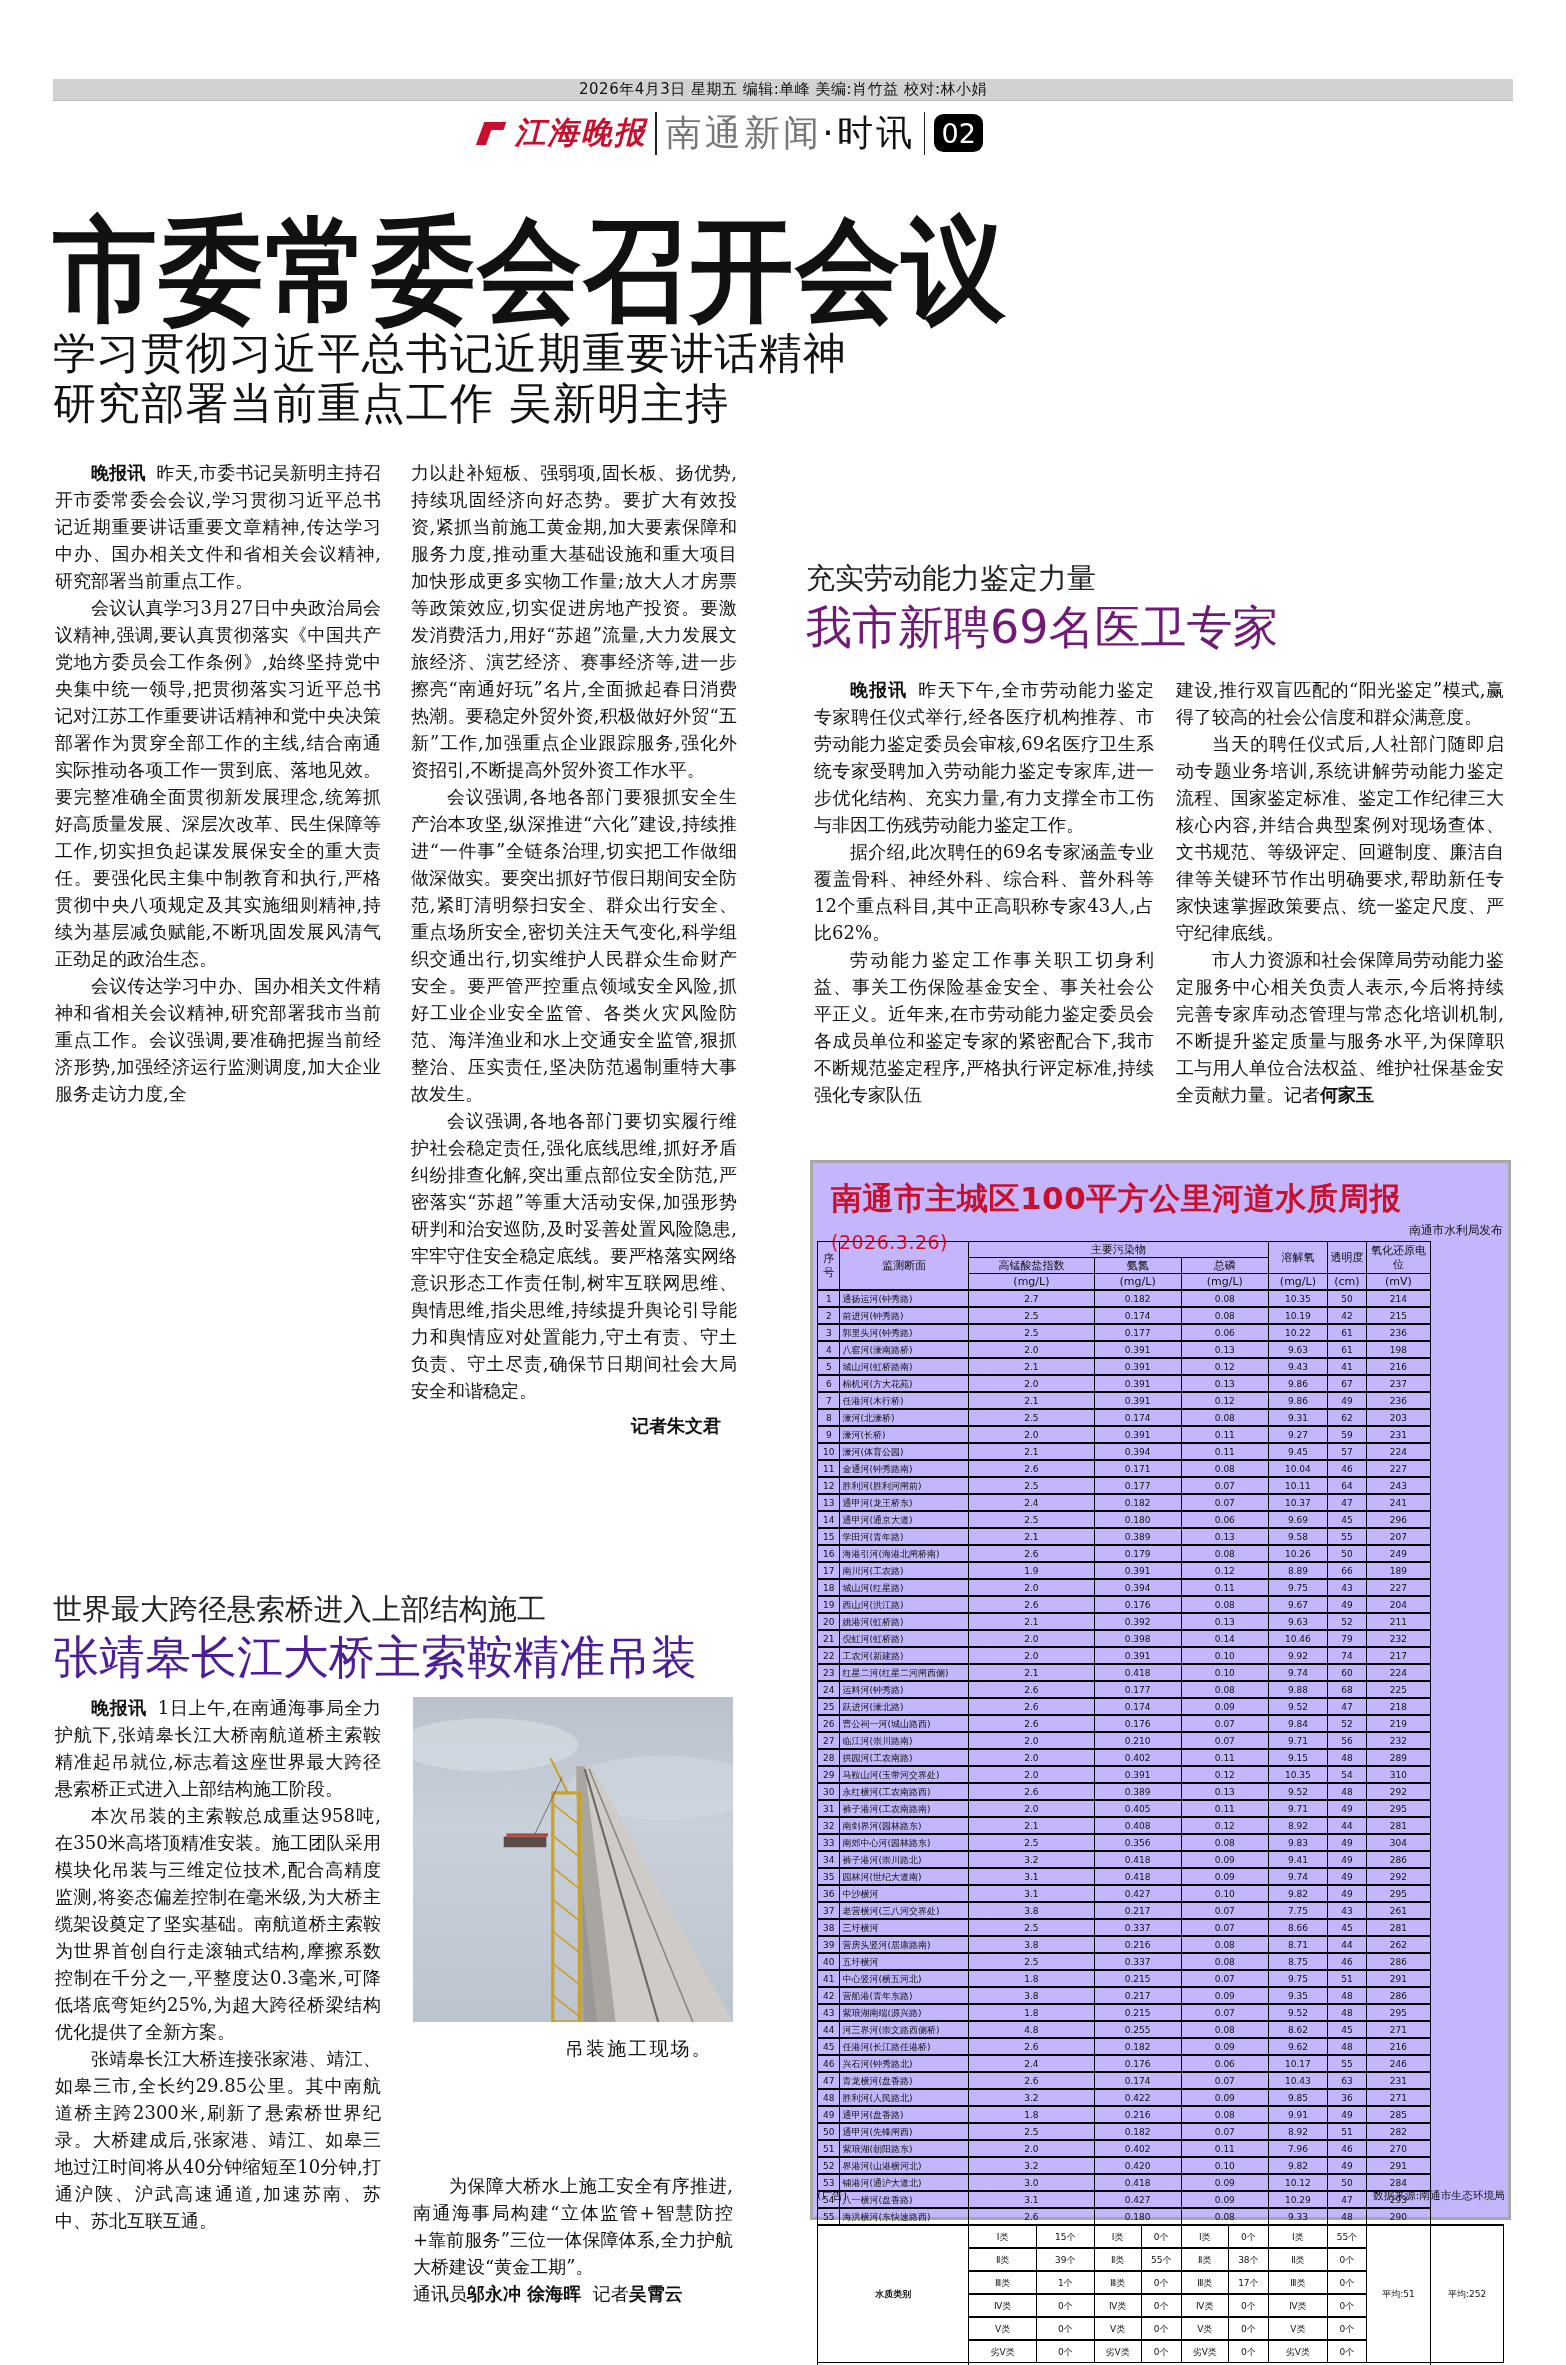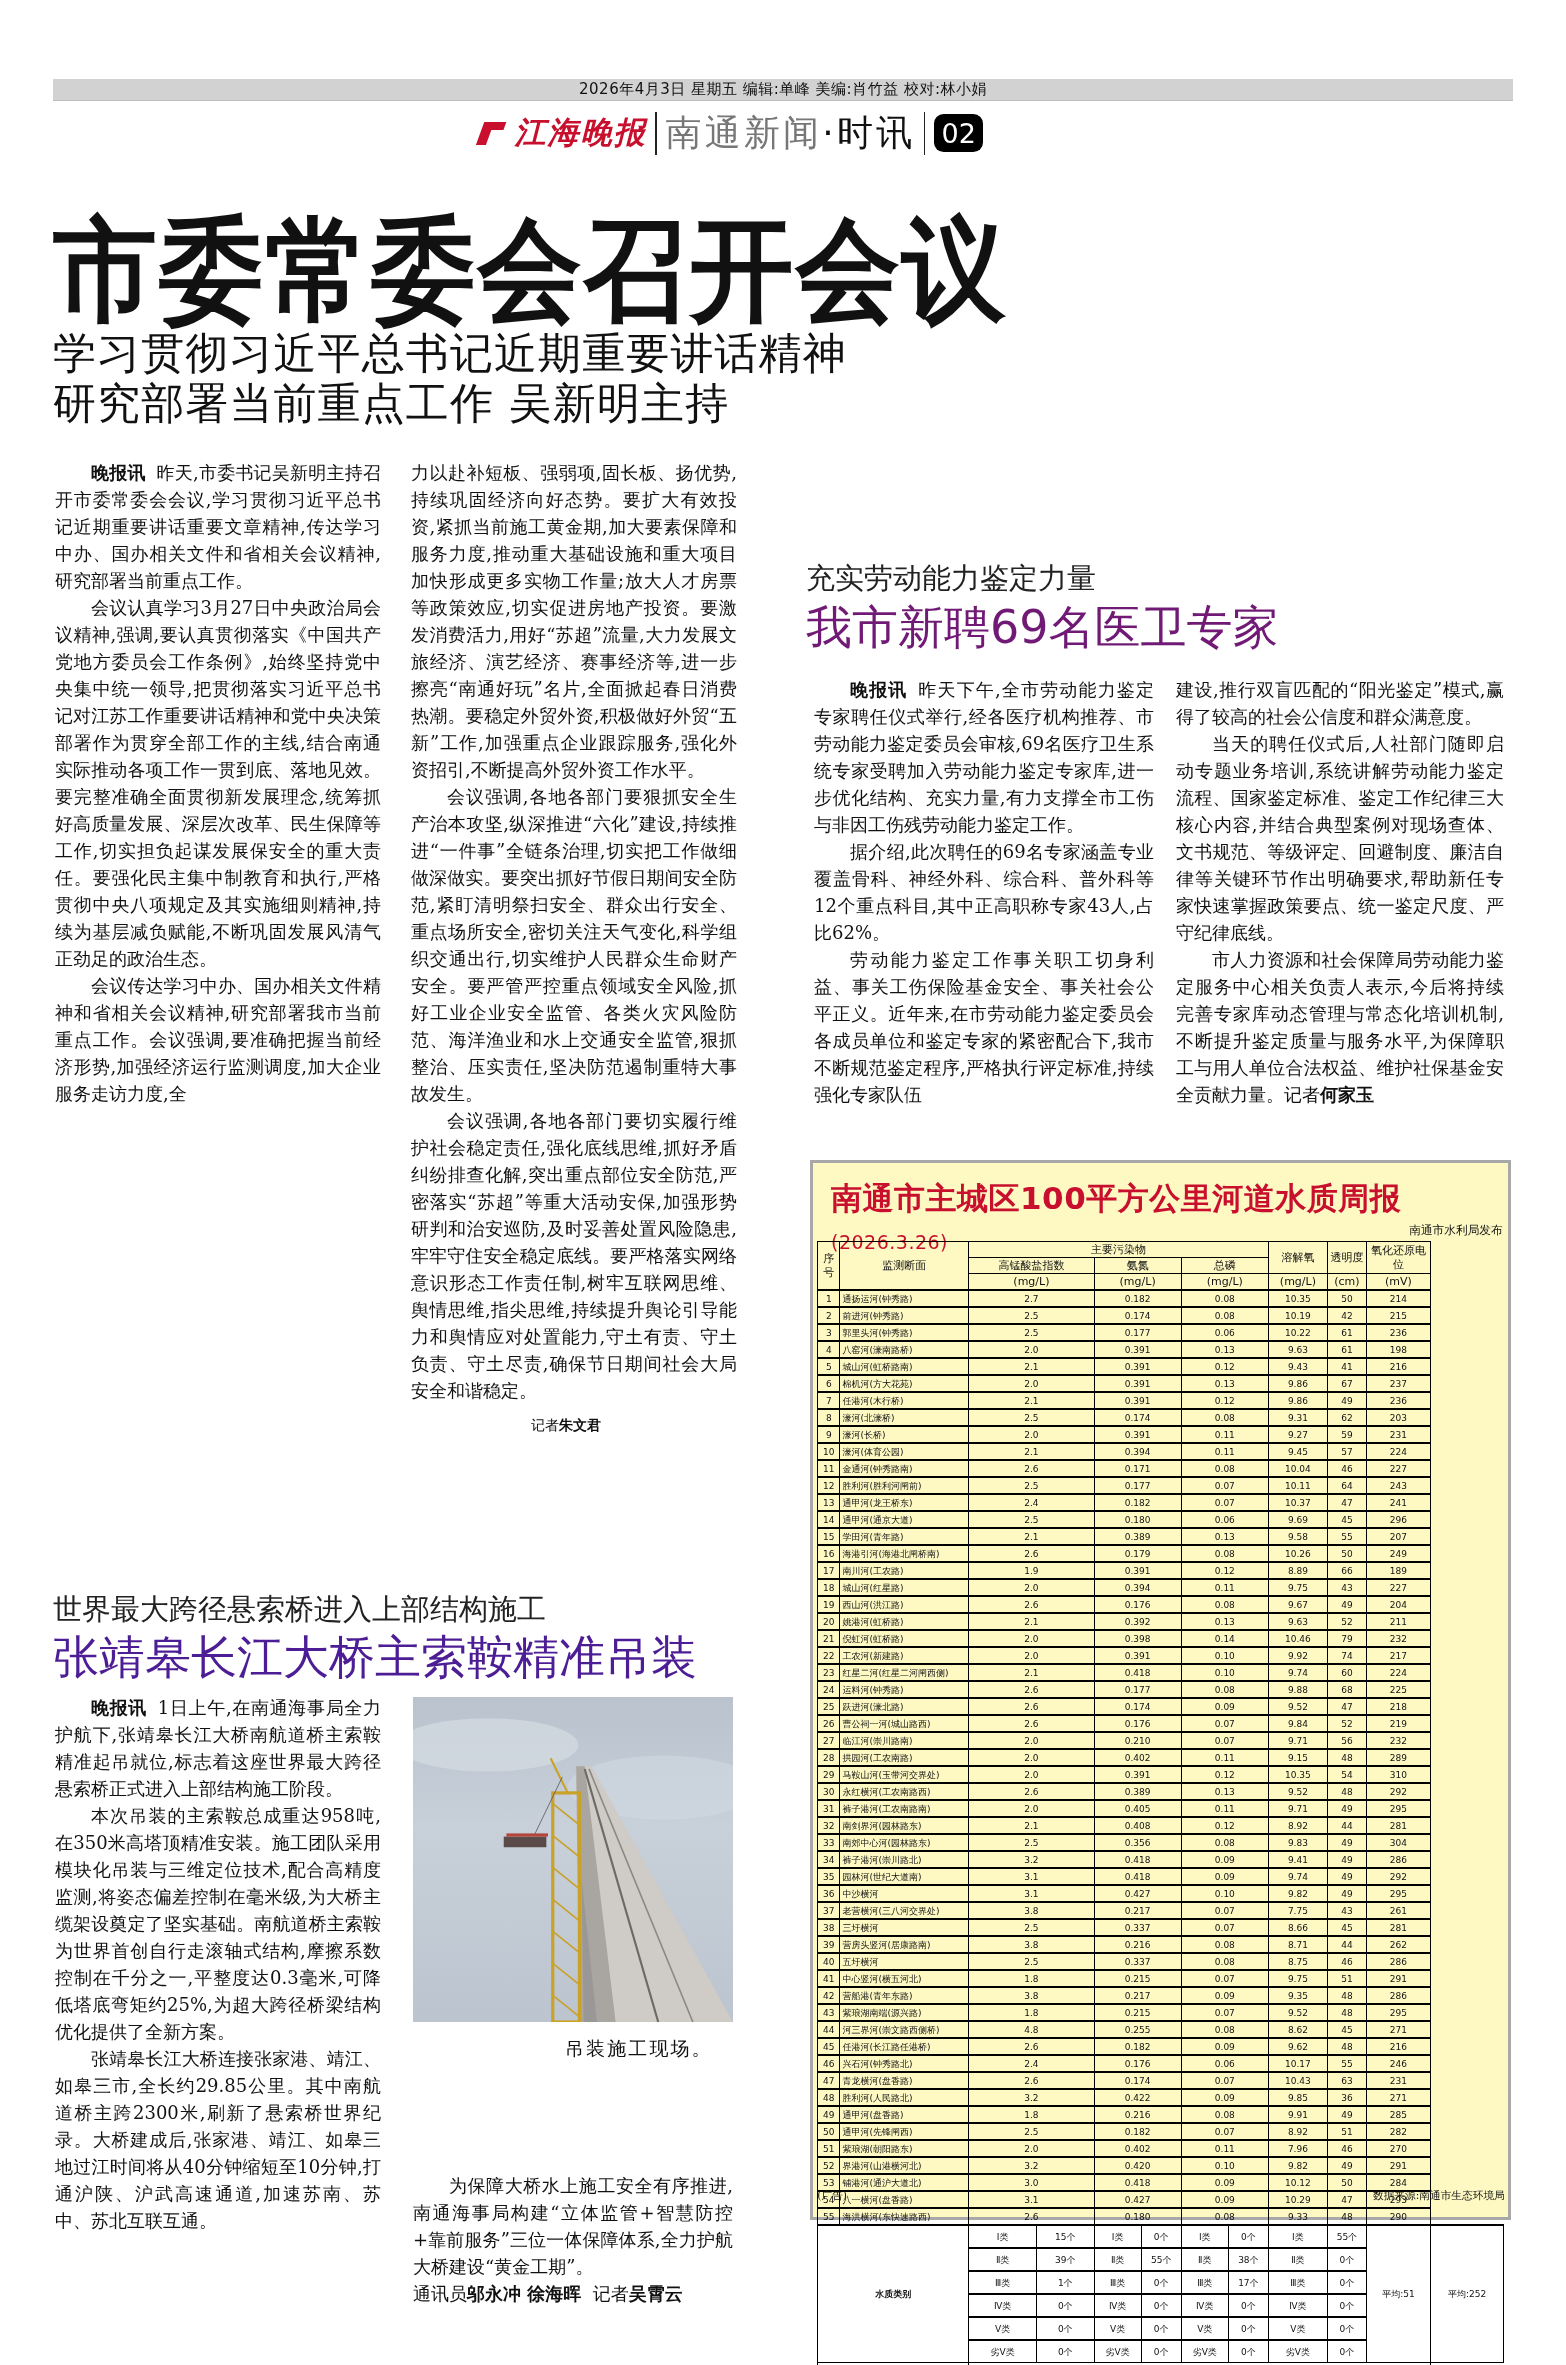--- a/index.html
+++ b/index.html
@@ -23,21 +23,21 @@
   
   #lead-title { left:53px; top:213px; font-family:"DejaVu Sans", sans-serif; font-weight:bold;
                 font-size:104px; letter-spacing:2.1px; line-height:107px; transform:scaleY(1.08); transform-origin:top left; }
   .subhead { font-family:"DejaVu Sans", sans-serif; font-size:43px; line-height:50px; letter-spacing:1.1px; color:#111; }
   #lead-sub1 { left:53px; top:328px; }
   #lead-sub2 { left:53px; top:378px; }
 
   .col { font-size:18px; line-height:27px; text-align:justify; }
   .col p { margin:0; text-indent:2em; }
   .col .lead-in { font-weight:bold; font-family:"DejaVu Sans", sans-serif; margin-right:.6em; }
-  .byline { text-align:center; font-size:14px; }
+  .byline { text-align:right; font-size:18px;font-weight:bold; }
   .byline b { font-family:"DejaVu Sans", sans-serif; }
 
   #a1-c1 { left:55px; top:459px; width:326px; }
   #a1-c2 { left:411px; top:459px; width:326px; }
 
   
   #a2-kicker { left:806px; top:559px; font-family:"DejaVu Sans", sans-serif; font-size:29px; color:#222; }
   #a2-title { left:806px; top:597px; font-family:"DejaVu Sans", sans-serif; font-size:46px; color:#701a75; }
   #a2-c1 { left:814px; top:676px; width:340px; }
   #a2-c2 { left:1176px; top:676px; width:328px; }
@@ -45,21 +45,21 @@
   
   #a3-kicker { left:53px; top:1590px; font-family:"DejaVu Sans", sans-serif; font-size:29px; color:#222; }
   #a3-title { left:53px; top:1627px; font-family:"DejaVu Sans", sans-serif; font-size:46px; color:#4c1d95; }
   #a3-c1 { left:55px; top:1694px; width:326px; }
   #a3-photo { left:413px; top:1697px; width:320px; height:325px; overflow:hidden;
               background:linear-gradient(180deg,#b9c2cd 0%,#c8d0da 40%,#bcc4cf 100%); }
   #a3-caption { left:565px; top:2036px; font-size:19px; letter-spacing:2.1px; }
   #a3-c2 { left:413px; top:2172px; width:320px; }
 
   
-  #wq { left:810px; top:1160px; width:701px; height:1060px; border:3.2px solid #a8a8a8; background:#fef9c3; box-sizing:border-box; }
+  #wq { left:810px; top:1160px; width:701px; height:1060px; border:3.2px solid #a8a8a8; background:#c4b5fd; box-sizing:border-box; }
   #wq-title { position:absolute; left:18px; top:15px; color:#c8102e; font-family:"DejaVu Sans", sans-serif;
               font-weight:bold; font-size:31px; letter-spacing:0.5px; }
   #wq-title span { color:#c8102e; font-weight:normal; font-size:19px; }
   #wq-issuer { position:absolute; right:5.3px; top:60px; font-family:"DejaVu Sans", sans-serif; font-size:11.7px; }
   #wq-table { position:absolute; left:4.3px; top:78px; width:687px; border-collapse:collapse;
               font-family:"DejaVu Sans", sans-serif; font-size:9px; }
   #wq-table th, #wq-table td { border:1.1px solid #000; text-align:center; padding:0; height:15px; line-height:14px; }
   #wq-table th { font-weight:normal; font-size:11px; }
   #wq-table td.name { text-align:left; padding-left:2.1px; }
   #wq-table .thick-top td { border-top:2.1px solid #000; }

